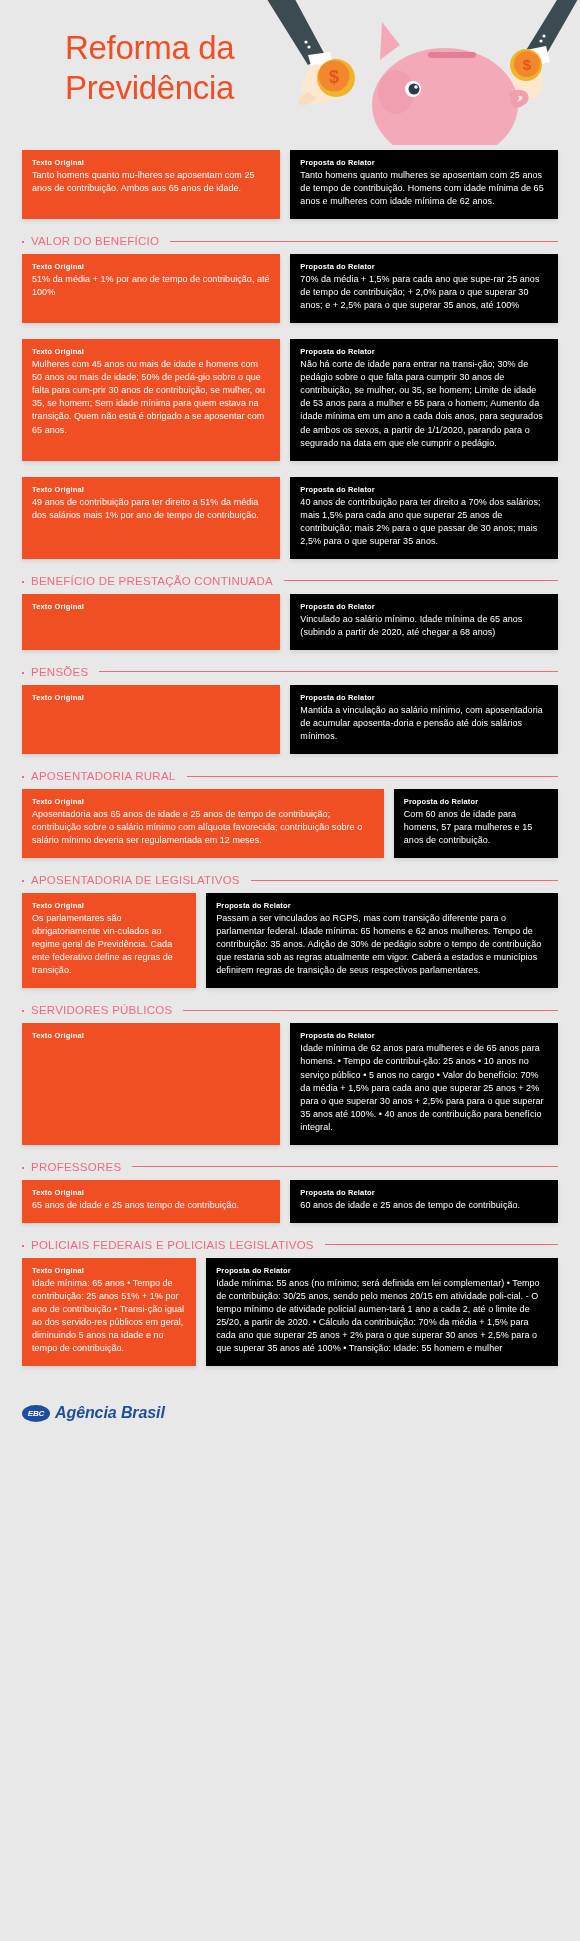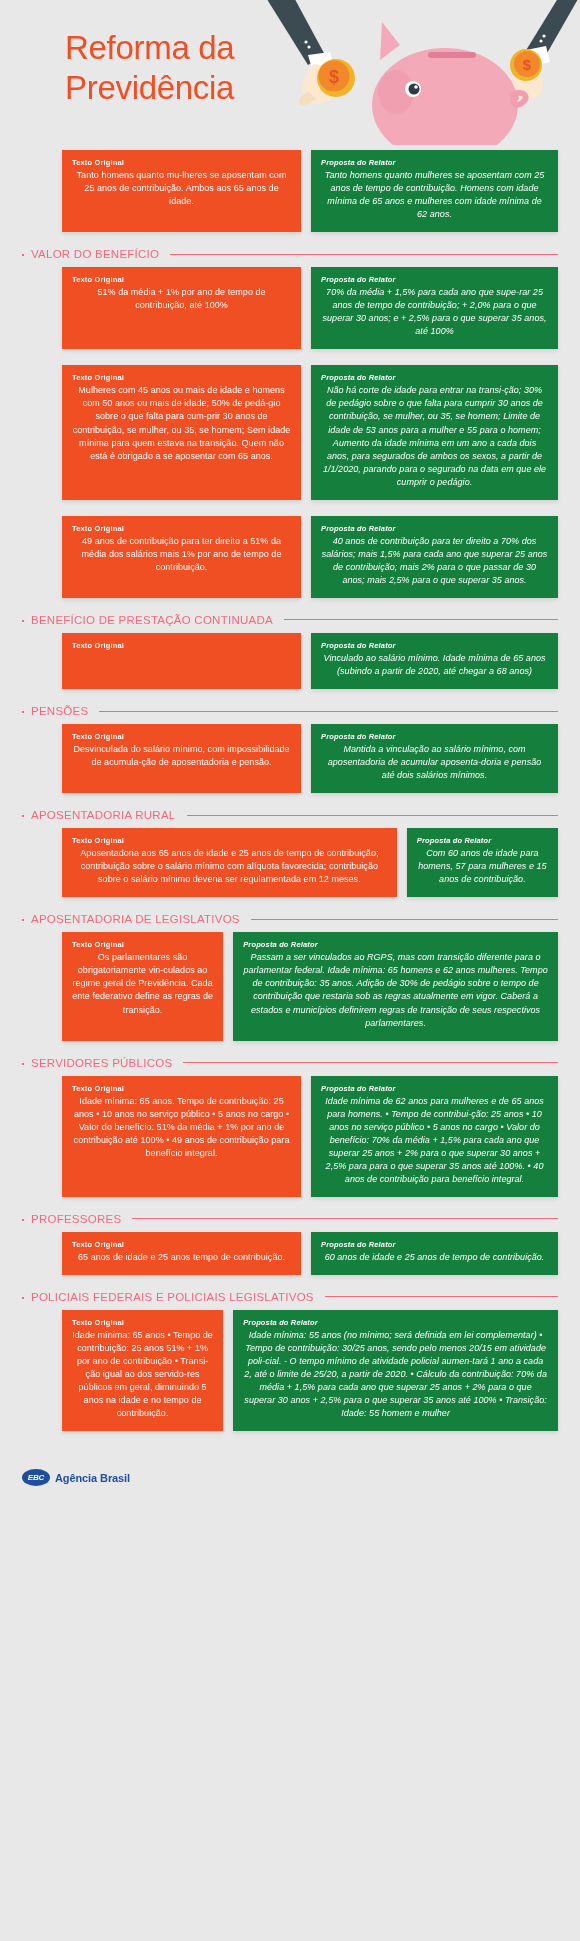--- a/index.html
+++ b/index.html
@@ -73,42 +73,40 @@
     flex: 1 1 auto;
     height: 1px;
     background: #f2697e;
     margin-left: 4px;
   }
 
   .cols {
     display: flex;
     gap: 10px;
     align-items: stretch;
-    margin-left: 40px;
   }
   .card {
     padding: 8px 10px 11px 10px;
     color: #ffffff;
     box-shadow: 0 2px 4px rgba(0,0,0,0.10);
   }
   .card.orig  { background: #f04e23; }
-  .card.prop  { background: #15803d; font-style: italic; }
+  .card.prop  { background: #000000; }
   .card-label {
     font-size: 7.5px;
     font-weight: 700;
     letter-spacing: 0.15px;
     margin-bottom: 2px;
     color: #ffffff;
   }
   .card-body {
     font-size: 9px;
     line-height: 1.45;
     color: #ffffff;
     letter-spacing: 0.05px;
-    text-align: center;
   }
   .w-48 { flex: 0 0 48.2%; }
   .w-52 { flex: 1 1 auto; }
   .w-68 { flex: 0 0 67.5%; }
   .w-30 { flex: 1 1 auto; }
   .w-33 { flex: 0 0 32.5%; }
   .w-66 { flex: 1 1 auto; }
 
   
   .footer {
@@ -127,22 +125,23 @@
     color: #ffffff;
     font-size: 8px;
     font-weight: 700;
     font-style: italic;
     display: flex;
     align-items: center;
     justify-content: center;
     letter-spacing: -0.2px;
   }
   .logo-text {
-    font-size: 11px;
+    font-size: 16px;
     font-weight: 700;
+    font-style: italic;
     color: #1f4e9c;
     letter-spacing: -0.1px;
   }
 </style>
 </head>
 <body>
 
 <div class="page">
 
   <div class="header">
@@ -259,21 +258,20 @@
       </div>
       <div class="section">
         <div class="sec-head">
           <span class="sec-dot"></span>
           <span class="sec-title">PENSÕES</span>
           <span class="sec-rule"></span>
         </div>
         <div class="cols">
           <div class="card orig w-48">
             <div class="card-label">Texto Original</div>
-            <div class="card-body">Desvinculada do salário mínimo, com impossibilidade de acumula-ção de aposentadoria e pensão.</div>
           </div>
           <div class="card prop w-52">
             <div class="card-label">Proposta do Relator</div>
             <div class="card-body">Mantida a vinculação ao salário mínimo, com aposentadoria de acumular aposenta-doria e pensão até dois salários mínimos.</div>
           </div>
         </div>
       </div>
       <div class="section">
         <div class="sec-head">
           <span class="sec-dot"></span>
@@ -310,21 +308,20 @@
       </div>
       <div class="section">
         <div class="sec-head">
           <span class="sec-dot"></span>
           <span class="sec-title">SERVIDORES PÚBLICOS</span>
           <span class="sec-rule"></span>
         </div>
         <div class="cols">
           <div class="card orig w-48">
             <div class="card-label">Texto Original</div>
-            <div class="card-body"> Idade mínima: 65 anos. Tempo de contribuição: 25 anos • 10 anos no serviço público • 5 anos no cargo • Valor do benefício: 51% da média + 1% por ano de contribuição até 100% • 49 anos de contribuição para benefício integral.</div>
           </div>
           <div class="card prop w-52">
             <div class="card-label">Proposta do Relator</div>
             <div class="card-body">Idade mínima de 62 anos para mulheres e de 65 anos para homens. • Tempo de contribui-ção: 25 anos • 10 anos no serviço público • 5 anos no cargo • Valor do benefício: 70% da média + 1,5% para cada ano que superar 25 anos + 2% para o que superar 30 anos + 2,5% para para o que superar 35 anos até 100%. • 40 anos de contribuição para benefício integral.</div>
           </div>
         </div>
       </div>
       <div class="section">
         <div class="sec-head">
           <span class="sec-dot"></span>

